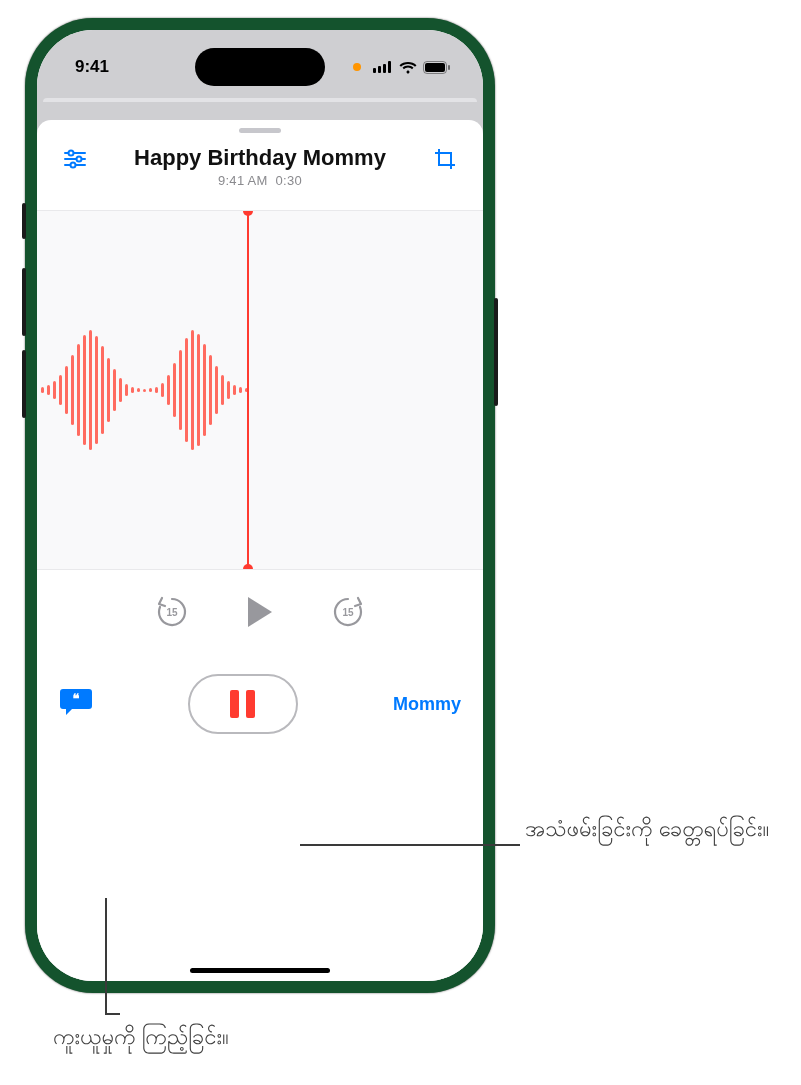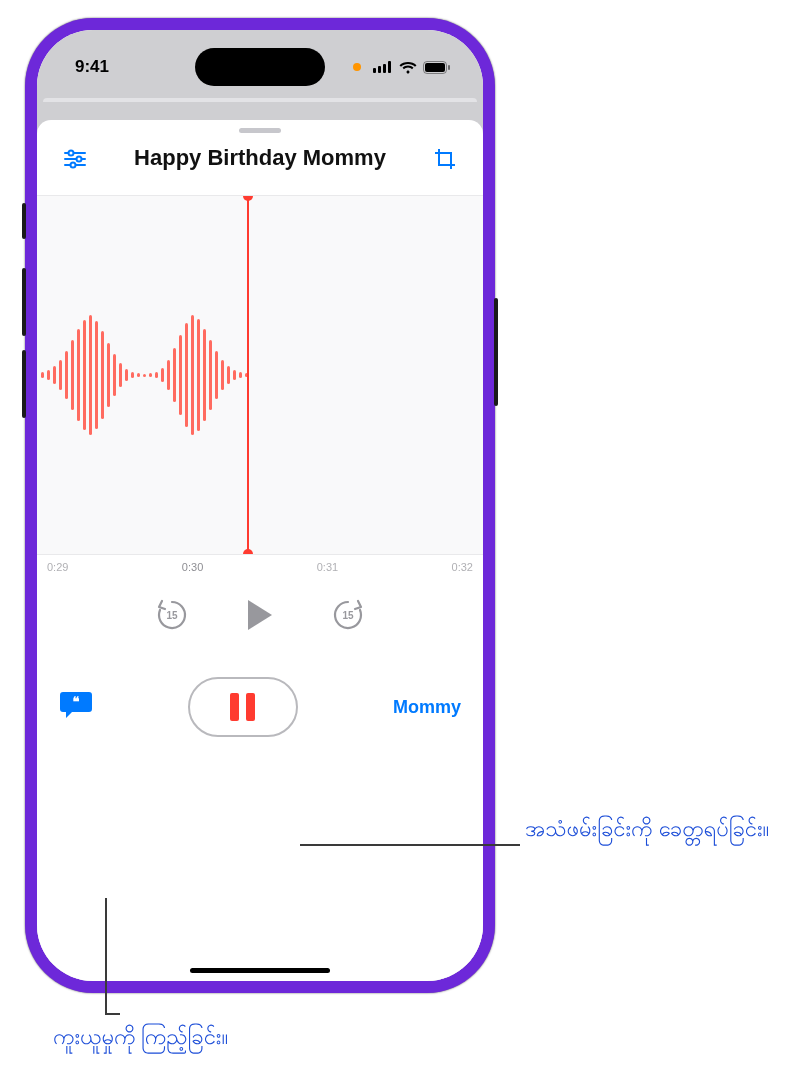--- a/index.html
+++ b/index.html
@@ -9,21 +9,21 @@
     width: 801px;
     height: 1085px;
     position: relative;
   }
   .phone {
     position: absolute;
     left: 25px;
     top: 18px;
     width: 470px;
     height: 975px;
-    background: #6d28d9;
+    background: #14532d;
     border-radius: 68px;
     padding: 12px;
     box-shadow: 0 0 2px #555;
   }
   .side-btn {
     position: absolute;
     background: #1a1a1a;
     border-radius: 3px;
   }
   .screen {
@@ -143,21 +143,21 @@
     width:9px; height:28px; background:#ff3b30; border-radius:2px;
   }
   .done-btn { color:#007aff; font-size:18px; font-weight:600;}
   .home-ind {
     position:absolute; bottom:8px; left:50%; transform:translateX(-50%);
     width:140px; height:5px; background:#000; border-radius:3px;
   }
 
   
   .callout {
-    position:absolute; font-size:22px; line-height:1.5; color:#1d4ed8;
+    position:absolute; font-size:22px; line-height:1.5; color:#404040;
   }
   .callout-line {
     position:absolute; background:#3a3a3a; height:1.5px;
   }
   .callout-line-v {
     position:absolute; background:#3a3a3a; width:1.5px;
   }
 </style>
 </head>
 <body>
@@ -203,20 +203,23 @@
                 <line x1="2" y1="4" x2="22" y2="4"></line>
                 <circle cx="8" cy="4" r="2.5" fill="#fff"></circle>
                 <line x1="2" y1="10" x2="22" y2="10"></line>
                 <circle cx="16" cy="10" r="2.5" fill="#fff"></circle>
                 <line x1="2" y1="16" x2="22" y2="16"></line>
                 <circle cx="10" cy="16" r="2.5" fill="#fff"></circle>
               </svg>
           </div>
           <div class="title-block">
             <div class="rec-title">Happy Birthday Mommy</div>
+            <div class="rec-sub">
+              <span>9:41 AM</span>&nbsp;&nbsp;<span>0:30</span>
+            </div>
           </div>
           <div class="icon-btn">
             <svg width="24" height="24" viewBox="0 0 24 24" fill="none" stroke="currentColor" stroke-width="2">
                 <path d="M6 2v16h16"></path>
                 <path d="M18 22V6H2"></path>
               </svg>
           </div>
         </div>
 
         <div class="wave-area">
@@ -252,26 +255,20 @@
               <span style="height:70px"></span>
               <span style="height:48px"></span>
               <span style="height:30px"></span>
               <span style="height:18px"></span>
               <span style="height:10px"></span>
               <span style="height:6px"></span>
               <span style="height:4px"></span>
           </div>
           <div class="playhead"></div>
         </div>
-        <div class="ruler">
-          <span>0:29</span>
-          <span class="major">0:30</span>
-          <span>0:31</span>
-          <span>0:32</span>
-        </div>
 
 
         <div class="transport">
           <div class="trans-btn">
             <svg width="36" height="36" viewBox="0 0 36 36">
                 <path d="M18 5a13 13 0 1 1-12 8" fill="none" stroke="currentColor" stroke-width="2.2" stroke-linecap="round"></path>
                 <path d="M8 4l-3 6 6 2" fill="none" stroke="currentColor" stroke-width="2.2" stroke-linecap="round" stroke-linejoin="round"></path>
                 <text x="18" y="22" font-size="10" font-weight="600" text-anchor="middle" fill="currentColor">15</text>
               </svg>
           </div>
@@ -307,13 +304,13 @@
       </div>
     </div>
   </div>
 </div>
 
 <div class="callout-line" style="left:300px; top:844px; width:220px;"></div>
 <div class="callout" style="left:525px; top:812px;">အသံဖမ်းခြင်းကို ခေတ္တရပ်ခြင်း။</div>
 
 <div class="callout-line-v" style="left:105px; top:898px; height:115px;"></div>
 <div class="callout-line" style="left:105px; top:1013px; width:15px;"></div>
-<div class="callout" style="left:53px; top:1020px;font-family:Liberation Serif, serif;">ကူးယူမှုကို ကြည့်ခြင်း။</div>
+<div class="callout" style="left:53px; top:1020px;">ကူးယူမှုကို ကြည့်ခြင်း။</div>
 
 </body></html>

